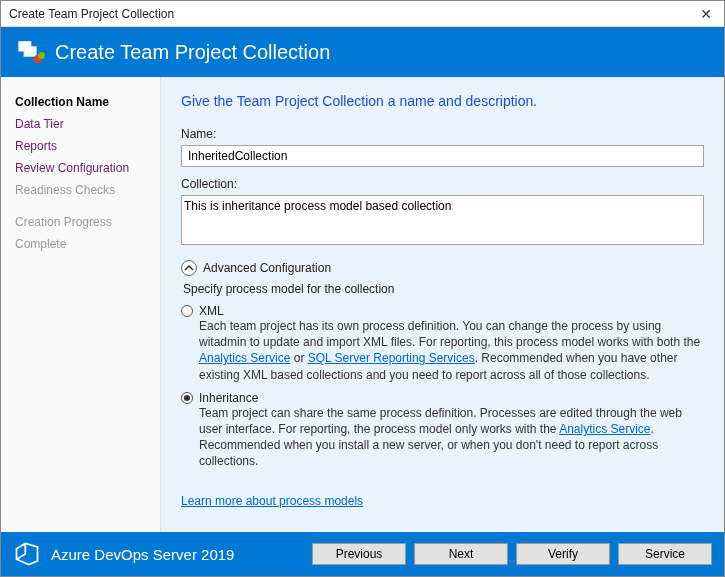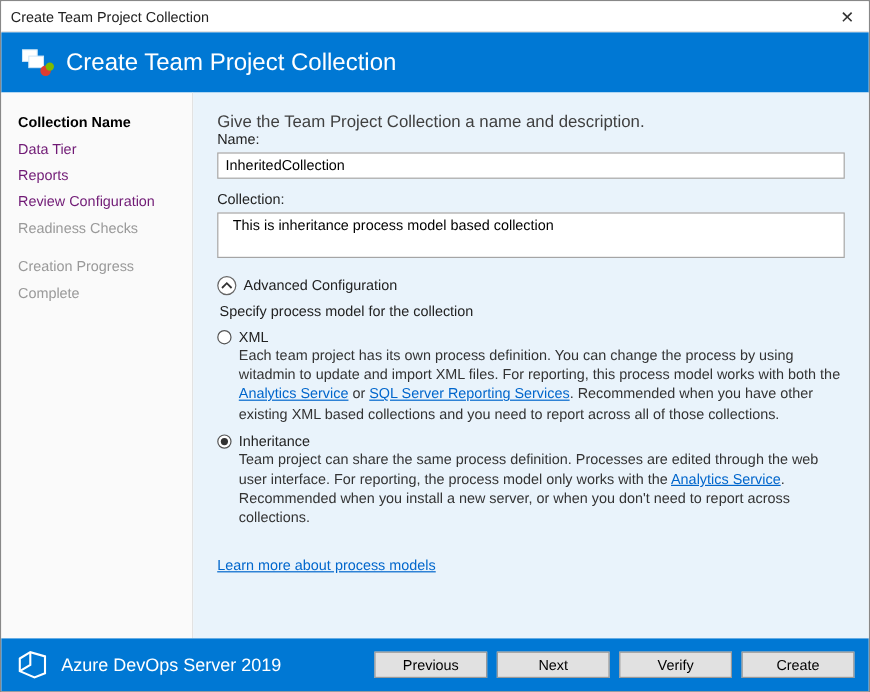--- a/index.html
+++ b/index.html
@@ -59,38 +59,39 @@
   .sidebar-item.disabled { color: #999; }
   .sidebar-spacer { height: 10px; }
   .main {
     flex: 1;
     background: #e9f3fb;
     padding: 16px 20px 10px 20px;
     overflow: auto;
   }
   .main-heading {
     font-size: 14px;
-    color: #404040;
+    color: #1d4ed8;
+    margin-bottom: 18px;
   }
   .label { font-size: 12px; color: #222; margin-bottom: 4px; }
   .text-input {
     width: 100%;
     border: 1px solid #a5a5a5;
     background: #fff;
     padding: 3px 6px;
     font-size: 12px;
     margin-bottom: 10px;
     font-family: inherit;
   }
   .textarea {
     width: 100%;
-    height: 38px;
+    height: 50px;
     border: 1px solid #a5a5a5;
     background: #fff;
-    padding: 3px 12px;
+    padding: 3px 2px;
     font-size: 12px;
     margin-bottom: 12px;
     font-family: inherit;
     resize: none;
   }
   .adv-row {
     display: flex;
     align-items: center;
     margin-bottom: 6px;
     text-align: center;
@@ -236,14 +237,14 @@
   <div class="footer-left">
     <svg class="footer-logo" viewBox="0 0 32 32">
       <path d="M4 10 L14 4 L28 8 L28 24 L18 28 L4 22 Z" fill="none" stroke="#fff" stroke-width="2"></path>
       <path d="M14 4 L14 16 L4 22" fill="none" stroke="#fff" stroke-width="2"></path>
     </svg>
     <span class="footer-title">Azure DevOps Server 2019</span>
   </div>
   <button class="footer-btn">Previous</button>
   <button class="footer-btn">Next</button>
   <button class="footer-btn">Verify</button>
-  <button class="footer-btn">Create</button>
+  <button class="footer-btn">Service</button>
 </div>
 
 </body></html>

